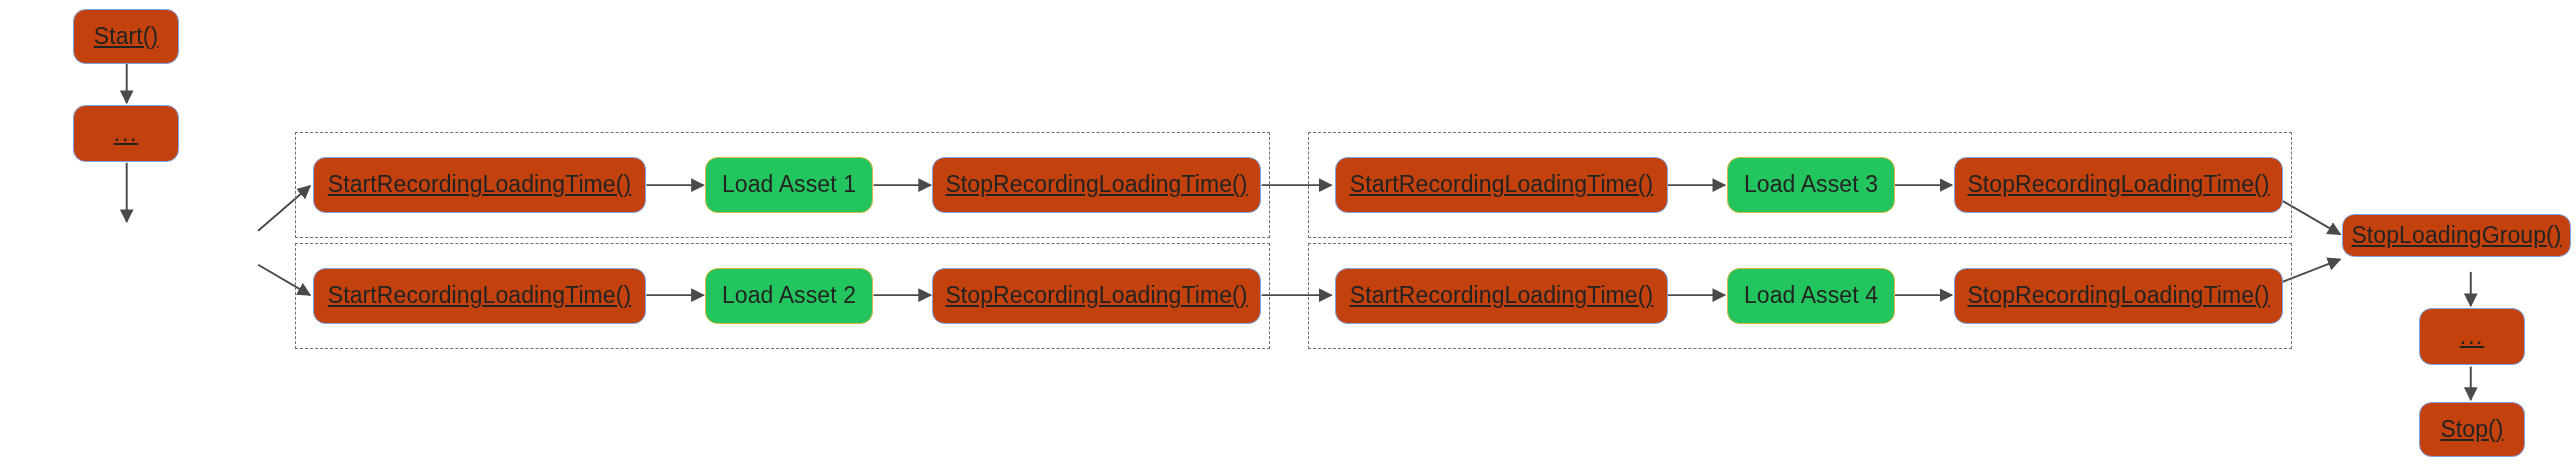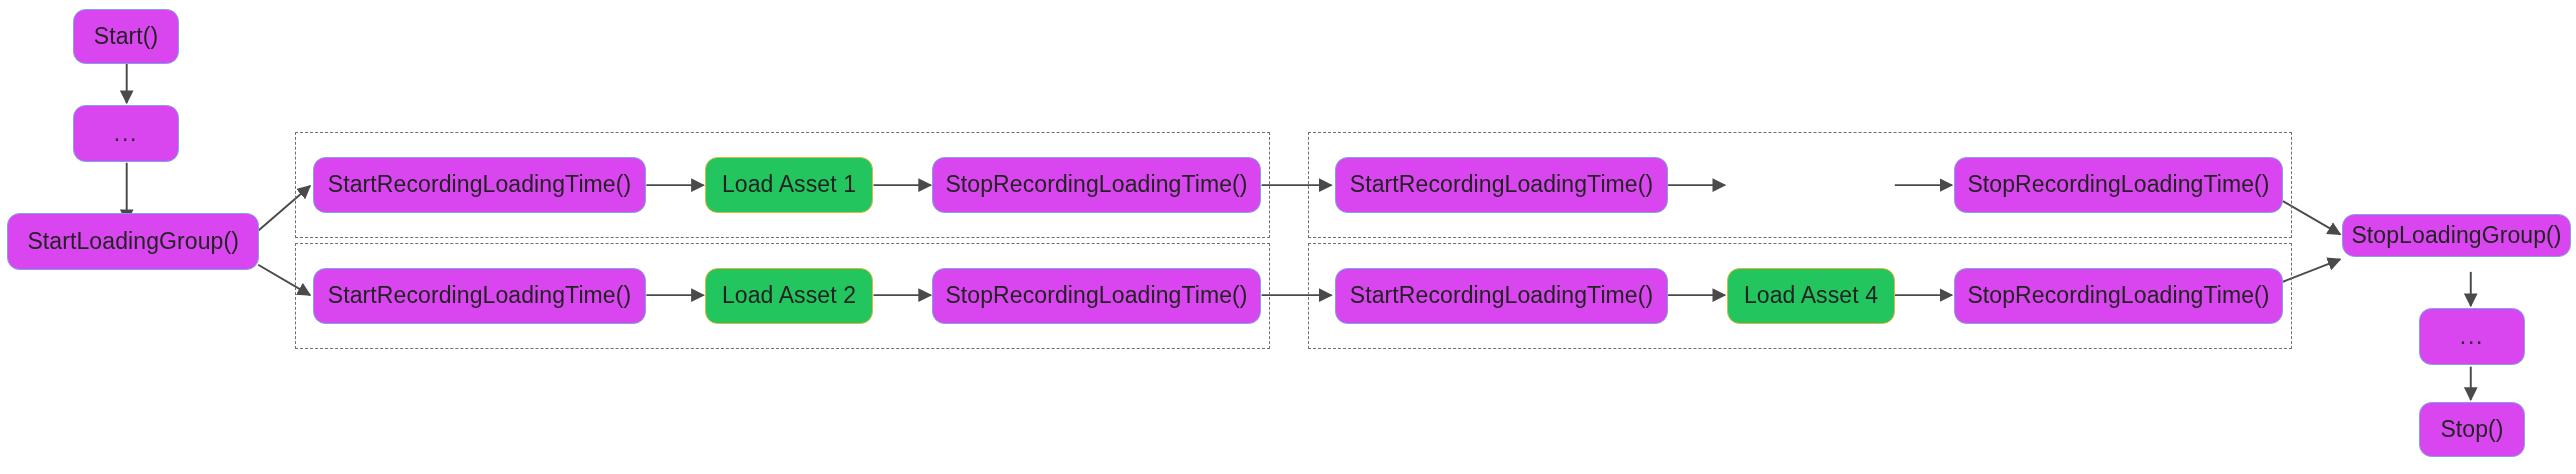--- a/index.html
+++ b/index.html
@@ -32,22 +32,23 @@
     border-style: solid;
     border-width: 1.8px;
     font-size: 23px;
     line-height: 1.1;
     color: #232323;
     letter-spacing: 0.1px;
     white-space: nowrap;
     text-align: center;
   }
   .node.blue {
-    background: #d946ef;
+    background: #c2410c;
     border-color: #7ba4e8;
+    text-decoration: underline;
   }
   .node.yellow {
     background: #22c55e;
     border-color: #e0b73c;
   }
   .node.ellipsis {
     font-size: 23px;
     letter-spacing: 1.8px;
   }
 
@@ -122,36 +123,36 @@
   <div class="group-box" style="left:295px; top:243px; width:975px; height:106px;"></div>
 
   <div class="group-box" style="left:1308px; top:132px; width:984px; height:106px;"></div>
 
   <div class="group-box" style="left:1308px; top:243px; width:984px; height:106px;"></div>
 
   <div class="node blue" style="left:73px; top:9px; width:106px; height:55px;">Start()</div>
 
   <div class="node blue ellipsis" style="left:73px; top:105px; width:106px; height:57px;">...</div>
 
-  <div class="node blue" style="left:7.2px; top:213px; width:252px; height:57px;">StartLoadingGroup()</div>
 
   <div class="node blue" style="left:313px; top:157px; width:333px; height:56px;">StartRecordingLoadingTime()</div>
 
   <div class="node yellow" style="left:705px; top:157px; width:168px; height:56px;">Load Asset 1</div>
 
   <div class="node blue" style="left:932px; top:157px; width:329px; height:56px;">StopRecordingLoadingTime()</div>
 
   <div class="node blue" style="left:313px; top:268px; width:333px; height:56px;">StartRecordingLoadingTime()</div>
 
   <div class="node yellow" style="left:705px; top:268px; width:168px; height:56px;text-align:right;">Load Asset 2</div>
 
   <div class="node blue" style="left:932px; top:268px; width:329px; height:56px;">StopRecordingLoadingTime()</div>
 
   <div class="node blue" style="left:1335px; top:157px; width:333px; height:56px;">StartRecordingLoadingTime()</div>
 
+  <div class="node yellow" style="left:1727px; top:157px; width:168px; height:56px;">Load Asset 3</div>
 
   <div class="node blue" style="left:1954px; top:157px; width:329px; height:56px;">StopRecordingLoadingTime()</div>
 
   <div class="node blue" style="left:1335px; top:268px; width:333px; height:56px;">StartRecordingLoadingTime()</div>
 
   <div class="node yellow" style="left:1727px; top:268px; width:168px; height:56px;">Load Asset 4</div>
 
   <div class="node blue" style="left:1954px; top:268px; width:329px; height:56px;">StopRecordingLoadingTime()</div>
 
   <div class="node blue" style="left:2342px; top:214px; width:229px; height:43px;">StopLoadingGroup()</div>

